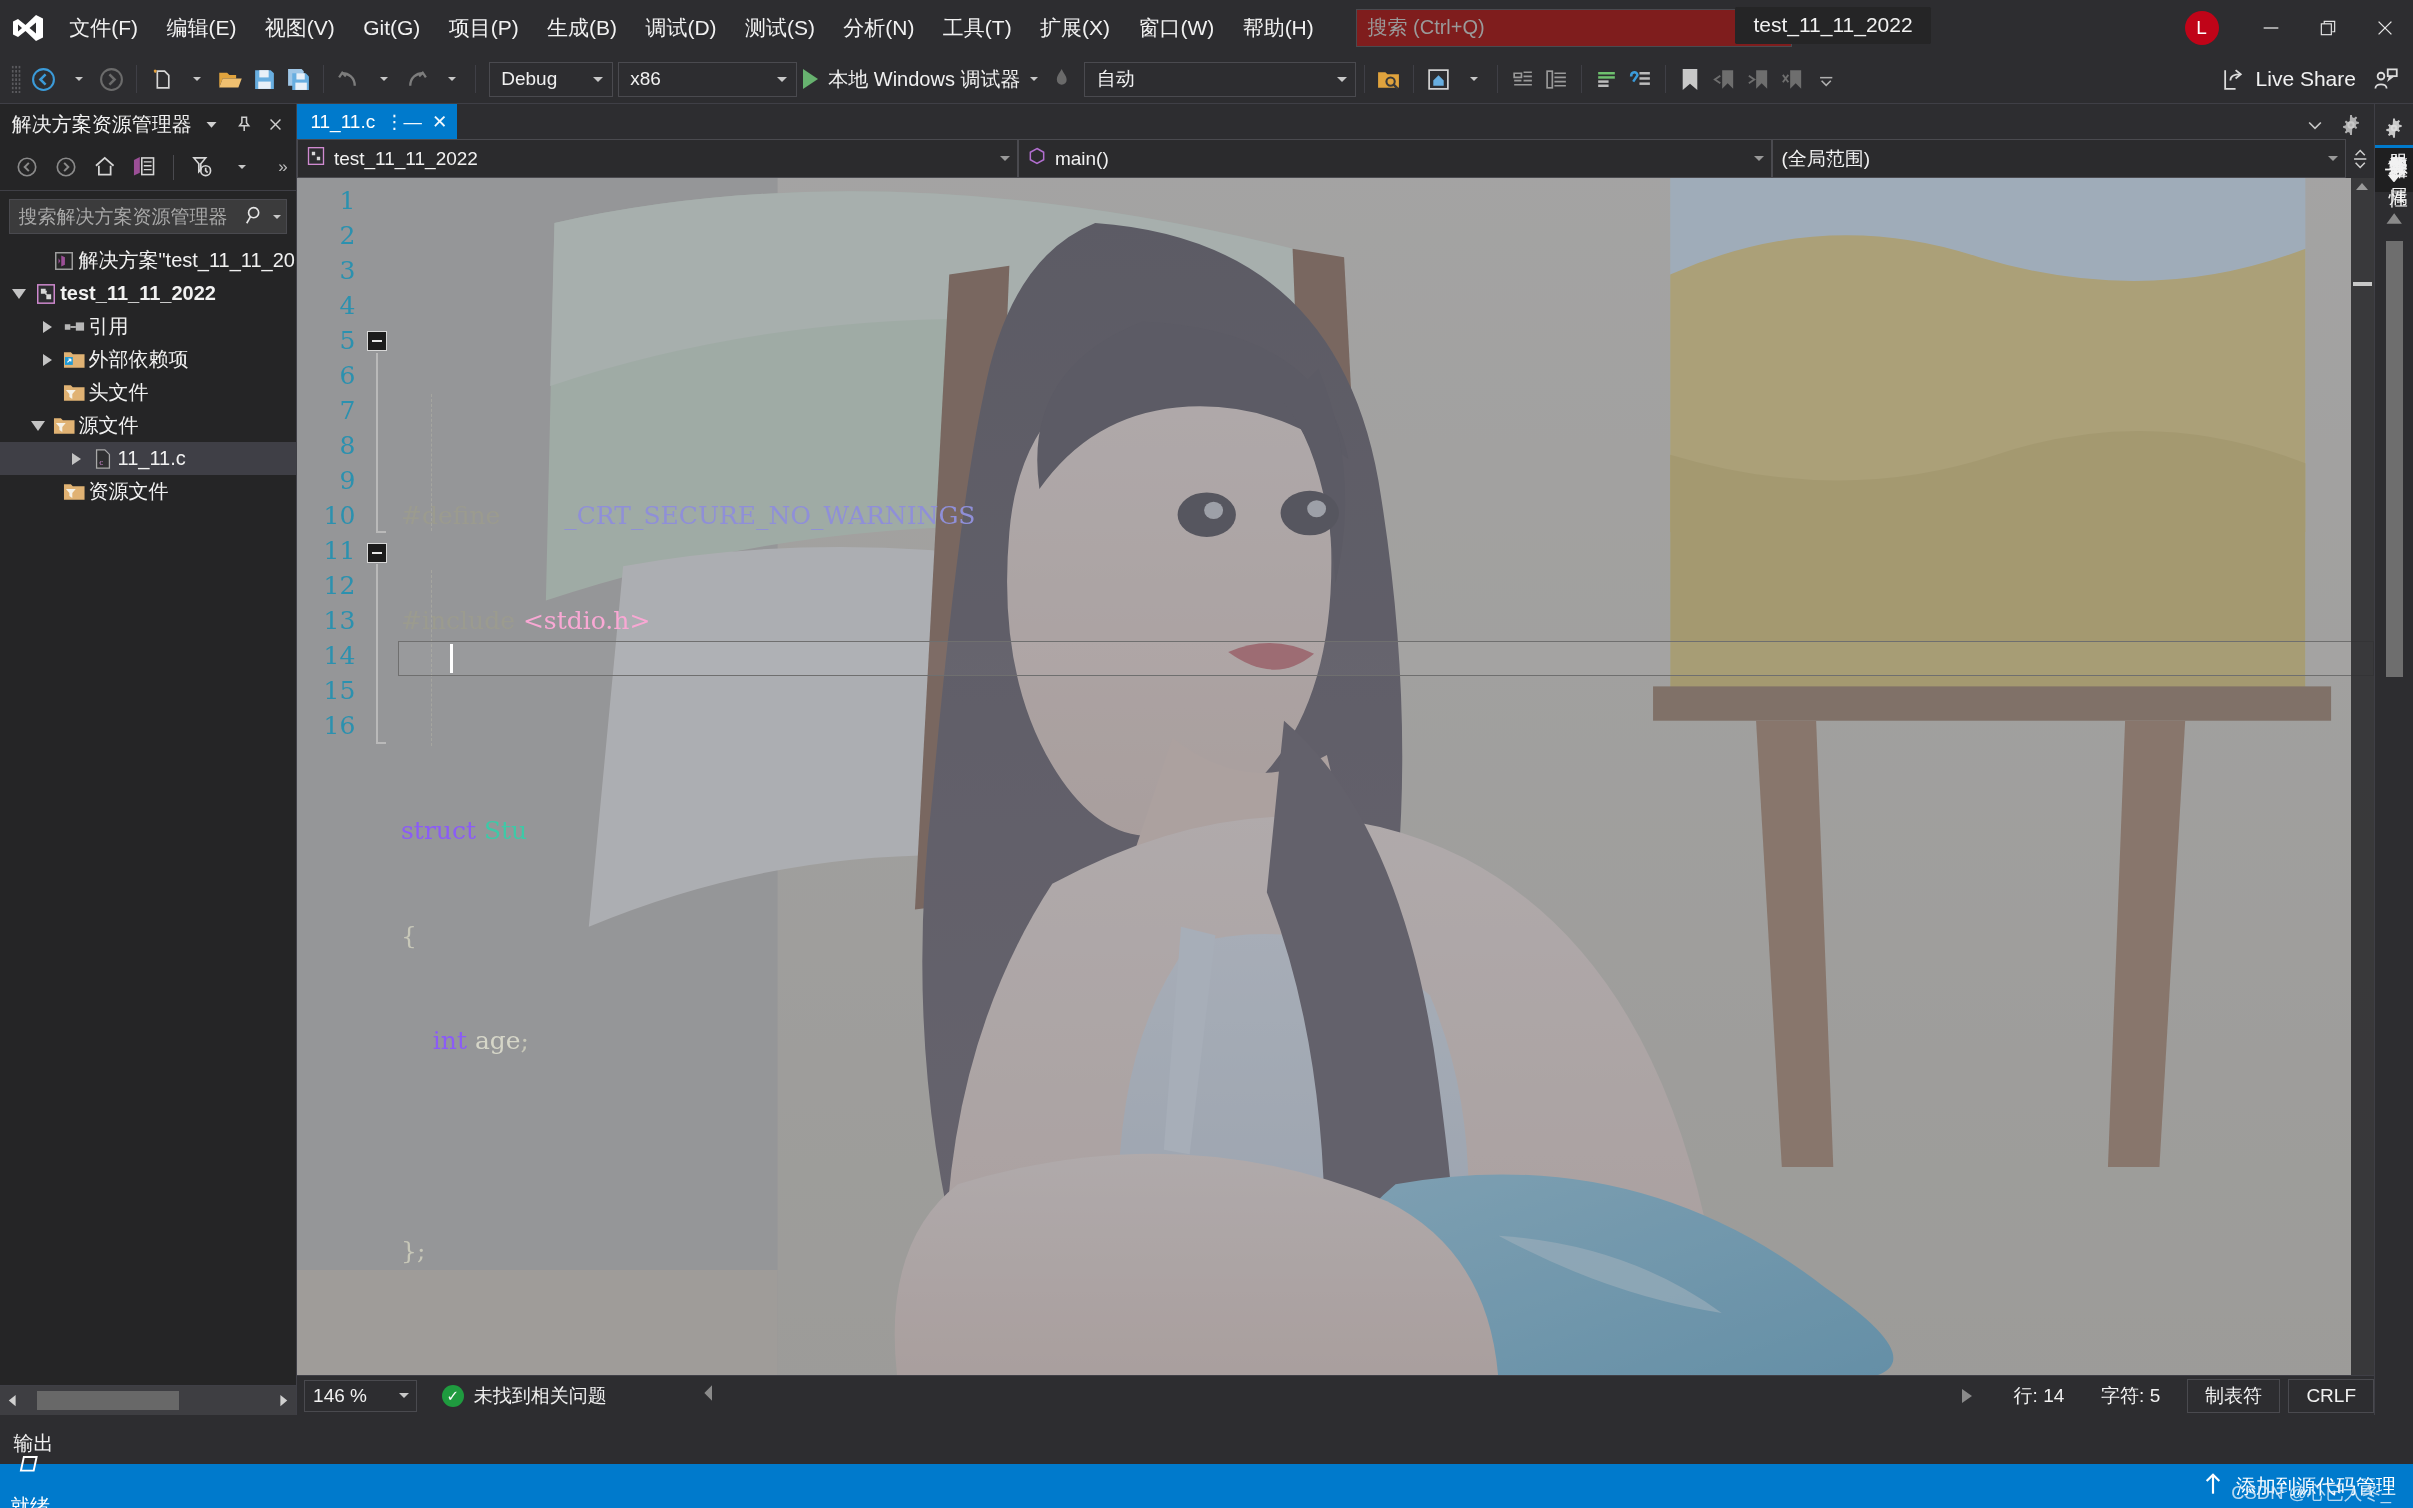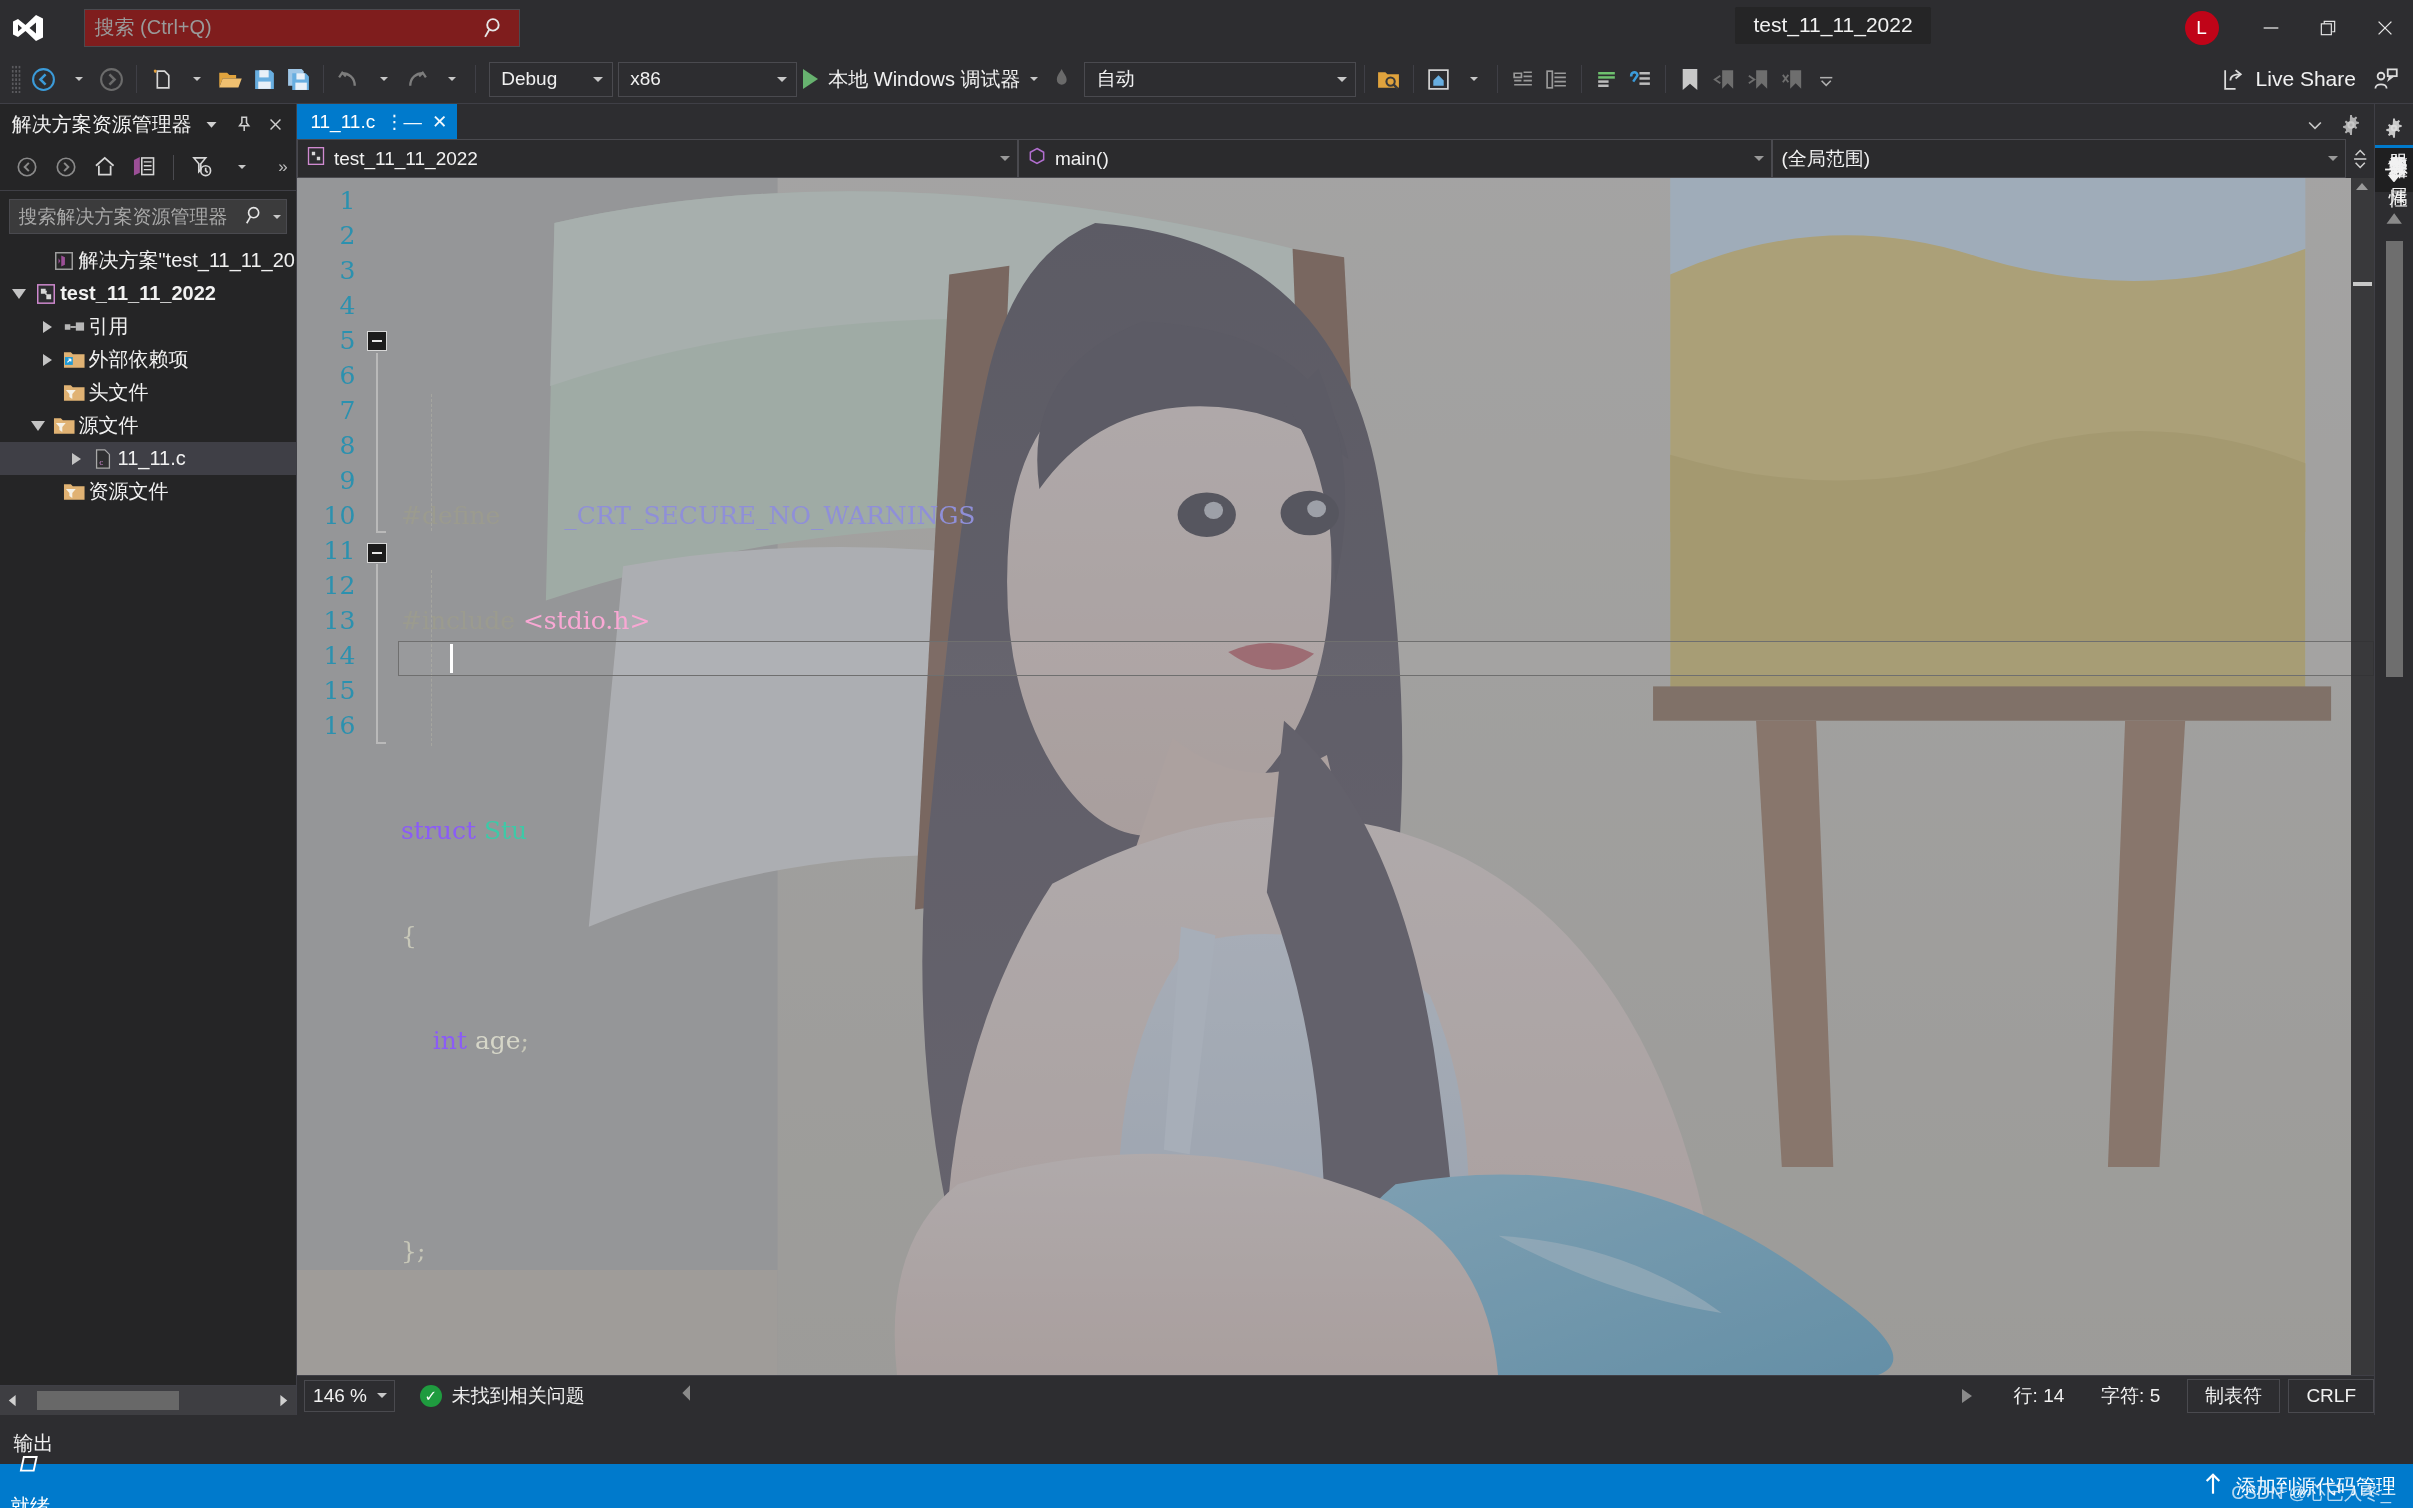--- a/index.html
+++ b/index.html
@@ -148,21 +148,21 @@
   }
   .caret-bar { position:absolute; width:2.5px; background:#ffffff; height:28.5px; }
 
   
   .ed-right { position:absolute; right:0; top:0; bottom:0; width:23.5px; background:rgba(45,45,48,.9); }
   .ed-right .mark { position:absolute; right:2.5px; width:18.4px; height:4.2px; background:#c8c8c8; }
   .ed-right .uparr { position:absolute; top:5px; left:5px; width:0;height:0;border-left:6.7px solid transparent;border-right:6.7px solid transparent;border-bottom:7.5px solid #9a9a9a;}
 
   
   .ed-status { height:40px; flex:0 0 40px; background:#2d2d30; display:flex; align-items:center; color:#f1f1f1; font-size:19px; border-top:0.8px solid #3f3f46;}
-  .zoombox { width:91px; height:32px; border:0.8px solid #4a4a4f; display:flex; align-items:center; padding:0 6.7px 0 8.4px; margin-left:6.7px;}
+  .zoombox { width:113px; height:32px; border:0.8px solid #4a4a4f; display:flex; align-items:center; padding:0 6.7px 0 8.4px; margin-left:6.7px;}
   .zoombox .z { flex:1; }
   .zoombox .dd { width:0;height:0;border-left:5px solid transparent;border-right:5px solid transparent;border-top:5px solid #c8c8c8;}
   .ed-status .ok { display:flex; align-items:center; gap:10px; margin-left:25px; }
   .ok-circle { width:22px;height:22px;border-radius:50%;background:#1f9b3f; display:flex;align-items:center;justify-content:center;color:#fff;font-size:15px;font-weight:bold;}
   .ed-status .rightinfo { margin-left:auto; display:flex; align-items:center; gap:0; }
   .ed-status .rightinfo .cell { padding: 0 18.4px; }
   .ed-status .rightinfo .boxcell { padding: 0 17px; border:0.8px solid #4a4a4f; height:34px; display:flex; align-items:center; margin-left:8.4px;}
   .pos-arrow { width:0;height:0;border-top:7.5px solid transparent;border-bottom:7.5px solid transparent;border-left:10px solid #8a8a8a; margin-right:23.5px;}
 
   
@@ -184,20 +184,35 @@
 </head>
 <body>
 
 <div class="app">
 
   <div class="titlebar">
     <div class="vs-logo">
       <svg viewBox="0 0 32 32">
           <path fill="#ffffff" d="M24 3 L31 6.5 V25.5 L24 29 L13.5 19 L6 25 L1 22.5 V9.5 L6 7 L13.5 13 Z M24 10.5 L17.5 16 L24 21.5 Z M6 12.5 V19.5 L10 16 Z"></path>
         </svg>
+    </div>
+    <div class="menubar">
+      <div class="menu-item">文件(F)</div>
+      <div class="menu-item">编辑(E)</div>
+      <div class="menu-item">视图(V)</div>
+      <div class="menu-item">Git(G)</div>
+      <div class="menu-item">项目(P)</div>
+      <div class="menu-item">生成(B)</div>
+      <div class="menu-item">调试(D)</div>
+      <div class="menu-item">测试(S)</div>
+      <div class="menu-item">分析(N)</div>
+      <div class="menu-item">工具(T)</div>
+      <div class="menu-item">扩展(X)</div>
+      <div class="menu-item">窗口(W)</div>
+      <div class="menu-item">帮助(H)</div>
     </div>
 
     <div class="search-box">
       <div class="ph">搜索 (Ctrl+Q)</div>
       <div class="mag">
         <svg width="25" height="25" viewBox="0 0 24 24" fill="none" stroke="#e6e6e6" stroke-width="1.8">
             <circle cx="10.5" cy="9.5" r="5.5"></circle>
             <line x1="7" y1="14" x2="3" y2="21"></line>
           </svg>
       </div>

